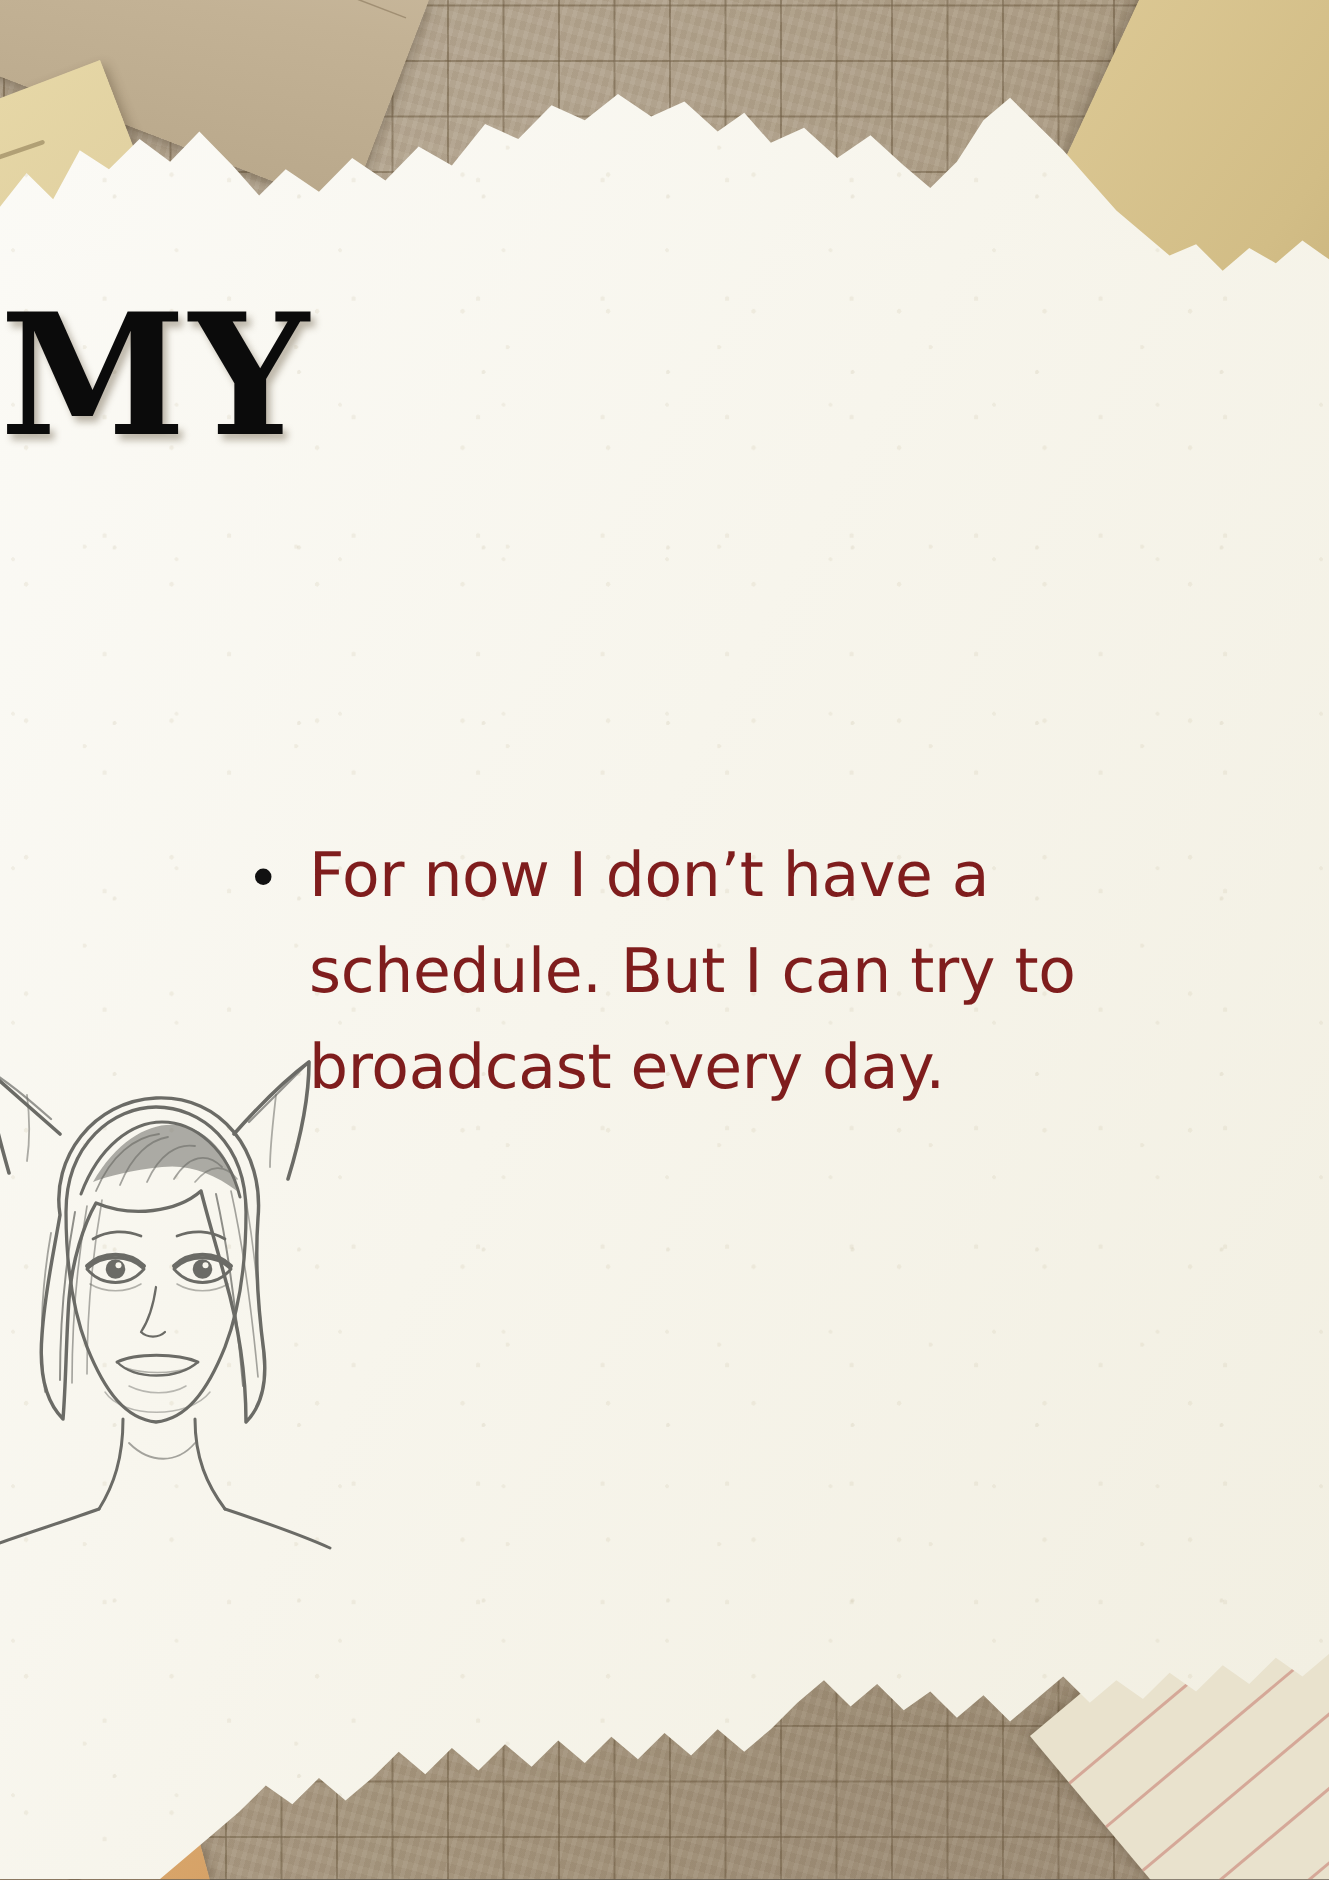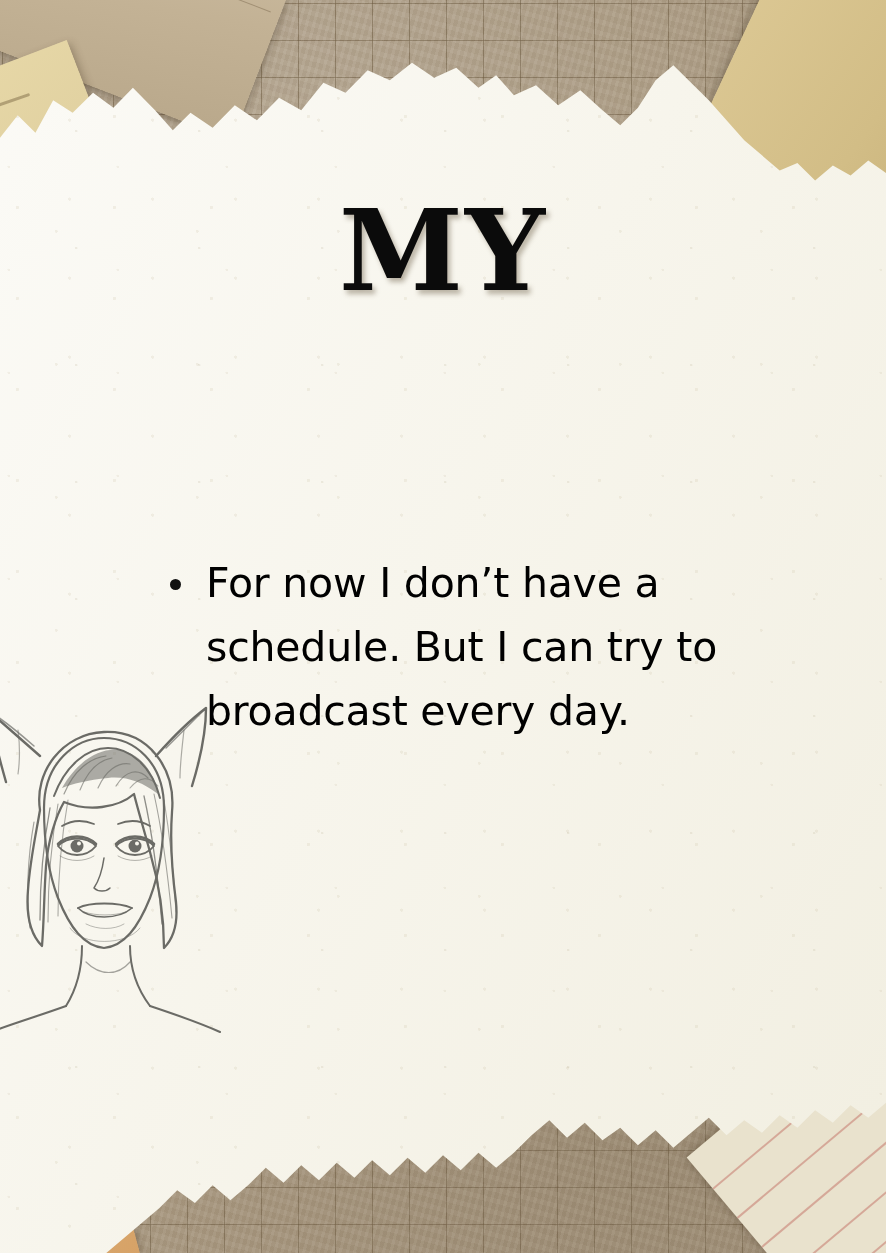--- a/index.html
+++ b/index.html
@@ -173,21 +173,21 @@
 
   
   .content {
     position: absolute;
     inset: 0;
   }
   .title-block {
     position: absolute;
     left: 0; right: 0;
     top: 196px;
-    text-align: center;
+    text-align: left;
   }
   .title-line {
     font-family: "DejaVu Serif", "Liberation Serif", serif;
     font-weight: 700;
     color: #0b0b0b;
     line-height: .98;
     letter-spacing: 2px;
     text-shadow: 3px 4px 5px rgba(90,75,50,.40);
     margin: 0;
   }
@@ -202,21 +202,21 @@
     margin: 0;
     padding: 0;
     list-style: none;
   }
   .bullet-item {
     position: relative;
     padding-left: 38px;
     font-family: "DejaVu Sans", "Liberation Sans", sans-serif;
     font-size: 41px;
     line-height: 1.56;
-    color: #000000;
+    color: #7f1d1d;
     letter-spacing: -.2px;
   }
   .bullet-dot {
     position: absolute;
     left: 2px;
     top: 27px;
     width: 11px;
     height: 11px;
     border-radius: 50%;
     background: #111111;

